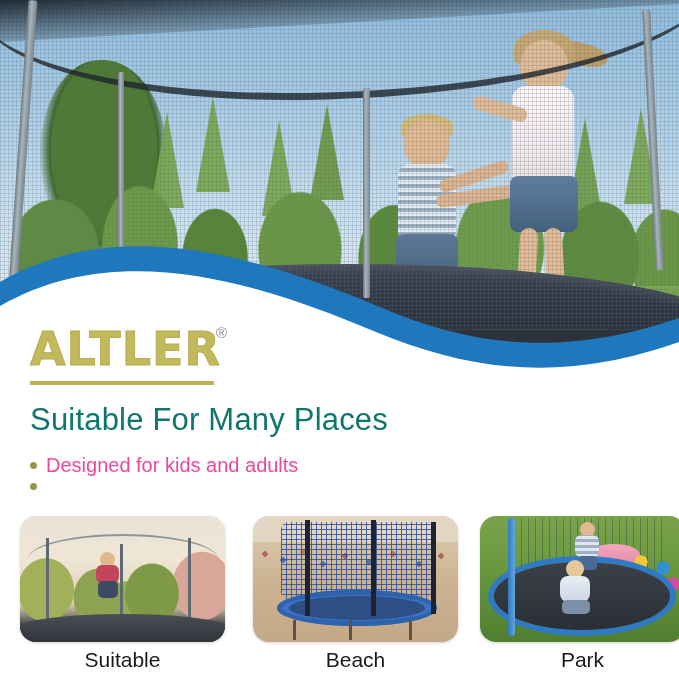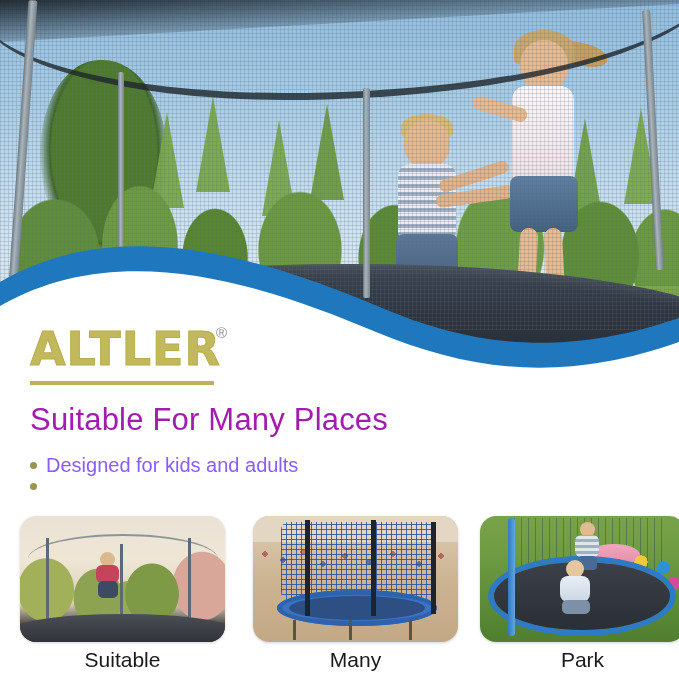--- a/index.html
+++ b/index.html
@@ -131,26 +131,26 @@
     line-height:1;
   }
   .logo-reg{
     position:absolute; left:186px; top:-2px;
     font-size:15px; color:#8d8d8d; font-family:"Liberation Sans", sans-serif;
   }
   .logo-bar{ position:absolute; left:0; top:55px; width:184px; height:4px; background:#bdb259; }
 
   .headline{
     position:absolute; left:22px; top:84px;
-    font-size:31px; color:#a21caf; letter-spacing:.2px; white-space:nowrap;
+    font-size:31px; color:#0f766e; letter-spacing:.2px; white-space:nowrap;
   }
   .bullets{ position:absolute; left:22px; top:136px; }
   .bullet{ display:flex; align-items:center; gap:9px; margin-bottom:6px; }
   .bullet .dot{ width:7px; height:7px; border-radius:50%; background:#9a9450; flex:0 0 auto; }
-  .bullet .btxt{ font-size:20px; color:#8b5cf6; }
+  .bullet .btxt{ font-size:20px; color:#ec4899; }
 
   
   .thumbs{ position:absolute; left:0; top:198px; width:679px; height:158px; }
   .thumb-cell{ position:absolute; top:0; width:205px; }
   .c1{ left:12px; } .c2{ left:245px; } .c3{ left:472px; }
   .thumb{
     position:relative; width:205px; height:126px;
     border-radius:16px; overflow:hidden;
     box-shadow:0 1px 3px rgba(0,0,0,.18);
   }
@@ -353,21 +353,21 @@
           <div class="tsky"></div>
           <div class="tcrowd"></div>
           <div class="tramp-net"></div>
           <div class="tring"></div>
           <div class="tring-in"></div>
           <div class="tpost tq1"></div>
           <div class="tpost tq2"></div>
           <div class="tpost tq3"></div>
           <div class="tlegs"></div>
         </div>
-        <div class="caption">Many</div>
+        <div class="caption">Beach</div>
       </div>
 
       <div class="thumb-cell c3">
         <div class="thumb t3">
           <div class="tnetp"></div>
           <div class="tpool"></div>
           <div class="tballs"></div>
           <div class="tmatp"></div>
           <div class="kidA">
             <div class="h"></div>

